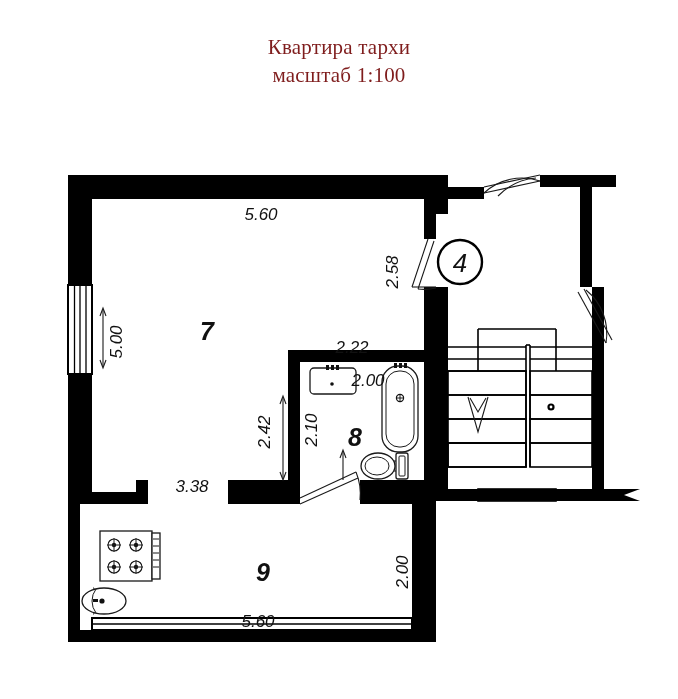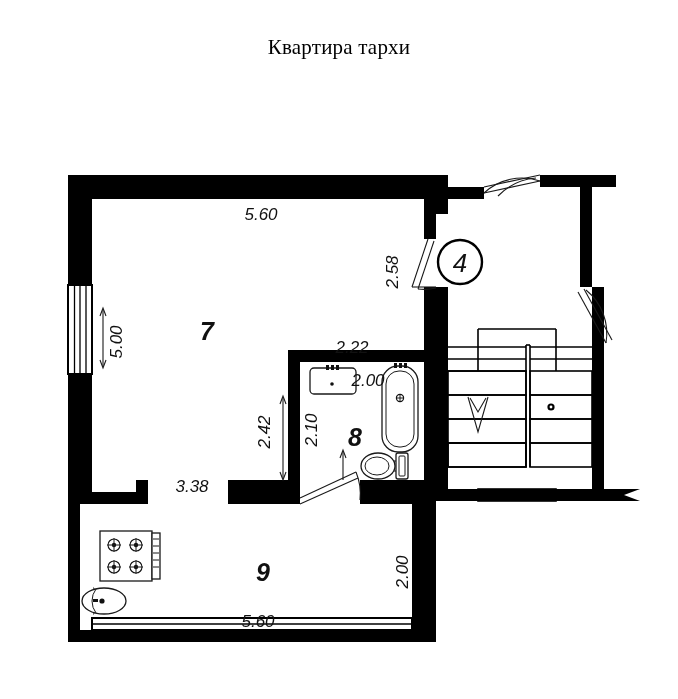--- a/index.html
+++ b/index.html
@@ -18,21 +18,21 @@
     position: absolute;
     top: 34px;
     left: 0;
     width: 678px;
     text-align: center;
     line-height: 1.32;
   }
   #title-block .title-line {
     font-family: "Liberation Serif", serif;
     font-size: 21px;
-    color: #000000;
+    color: #7f1d1d;
     letter-spacing: 0.2px;
   }
   #plan-svg {
     position: absolute;
     top: 0;
     left: 0;
   }
   .wall { fill: #000000; }
   .thin { fill: none; stroke: #000000; stroke-width: 1.6; }
   .thin2 { fill: none; stroke: #000000; stroke-width: 1.3; }
@@ -57,20 +57,21 @@
     font-size: 26px;
     font-style: italic;
     fill: #111111;
   }
 </style>
 </head>
 <body>
 
 <div id="title-block">
   <div class="title-line">Квартира тархи</div>
+  <div class="title-line">масштаб 1:100</div>
 </div>
 
 <svg id="plan-svg" width="678" height="699" viewBox="0 0 678 699">
 
   <g>
 
     <path class="wall" d="M 68,175 L 448,175 L 448,214 L 436,214 L 436,187 L 80,187 L 80,284 L 68,284 Z"></path>
 
     <path class="wall" d="M 80,187 L 436,187 L 436,214 L 448,214 L 448,175 L 68,175 L 68,284 L 80,284 Z"></path>
 

